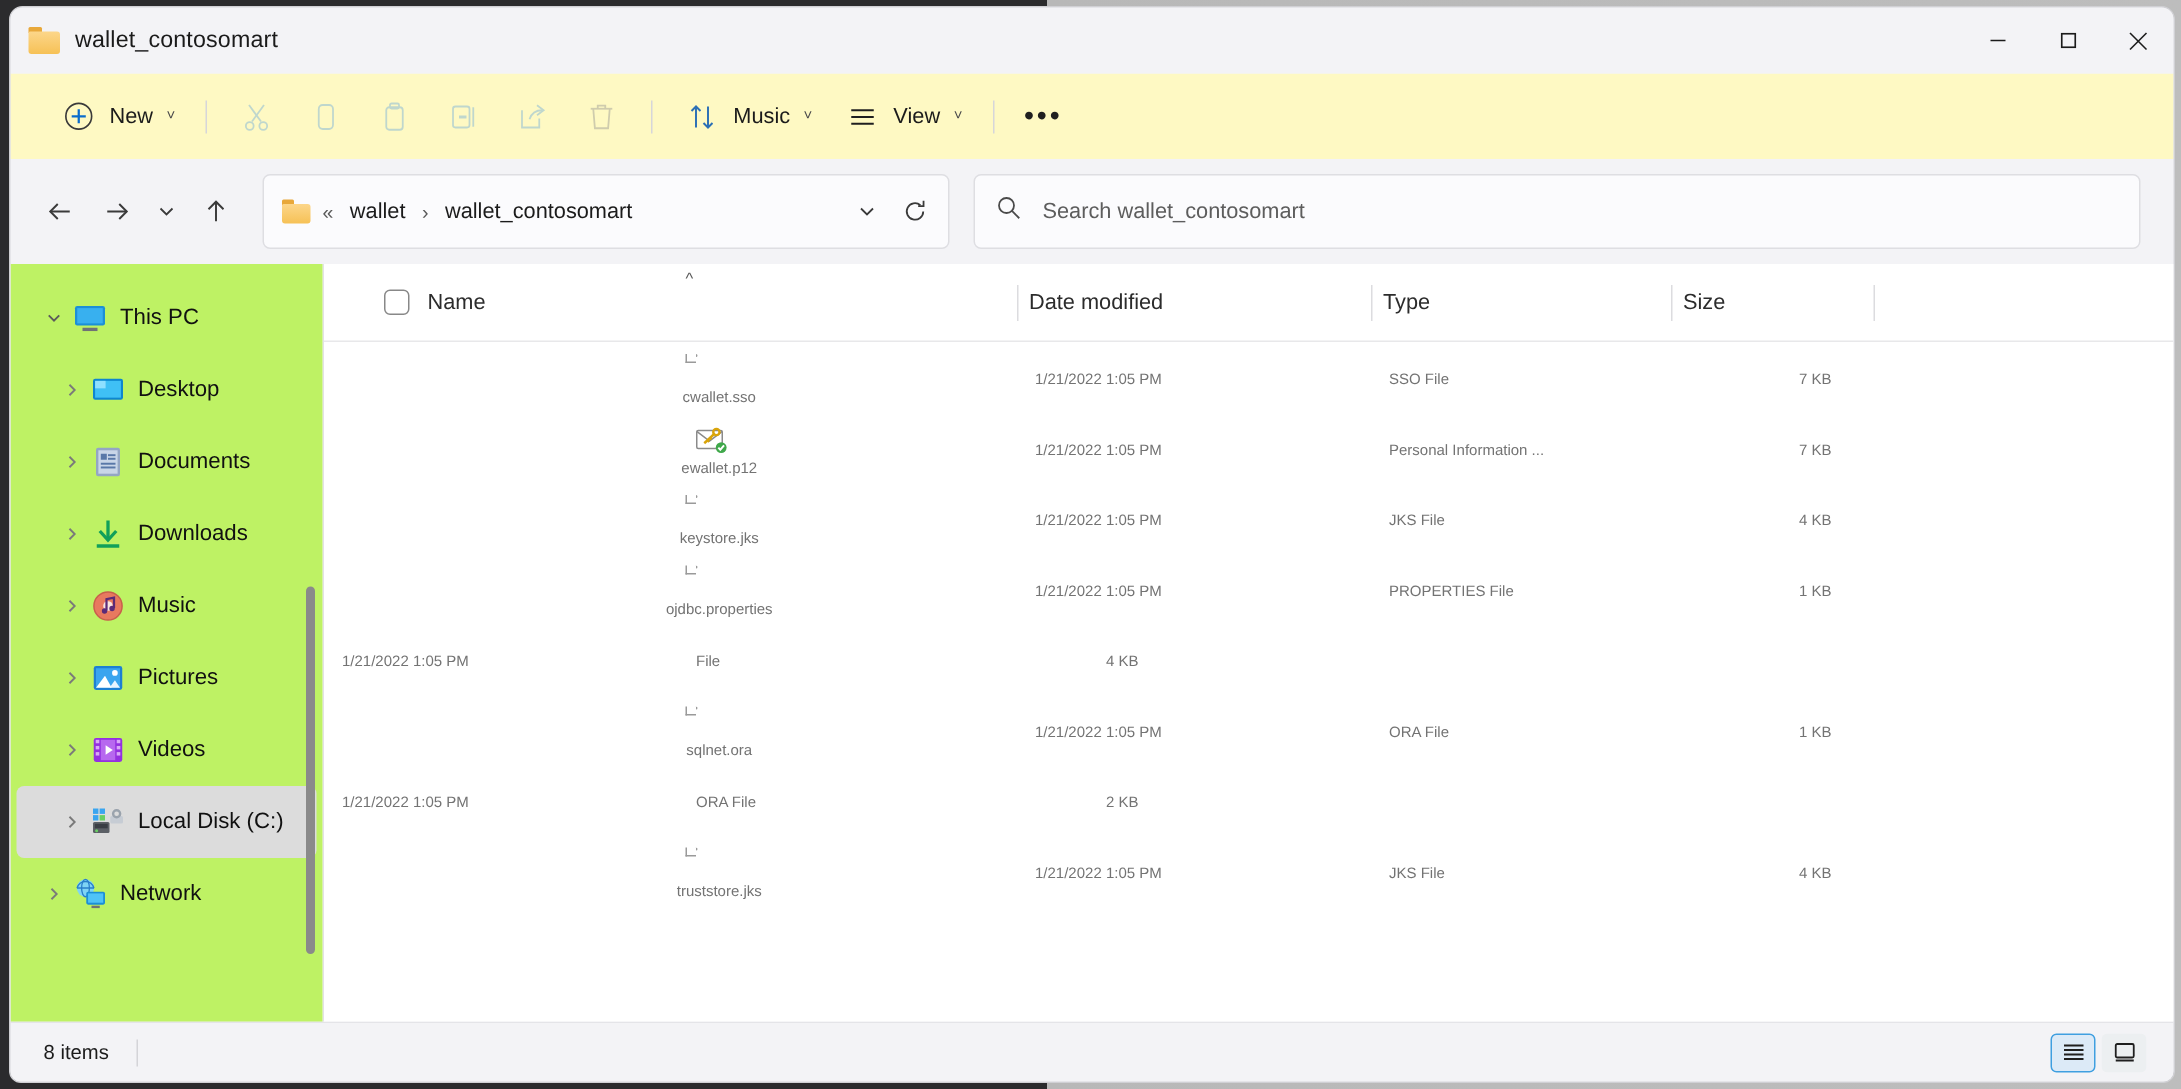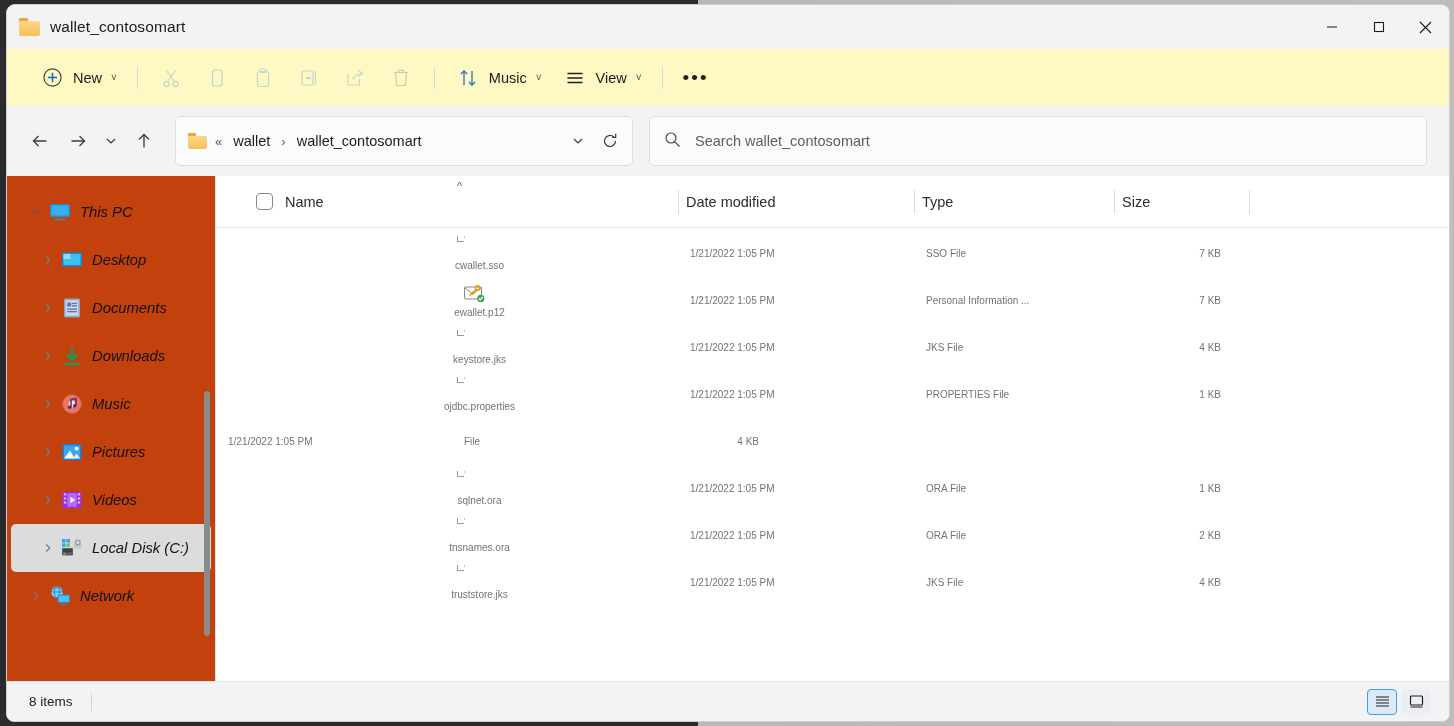--- a/index.html
+++ b/index.html
@@ -104,22 +104,22 @@
   #searchbox input {
     border: none; outline: none; background: transparent;
     font-family: "Liberation Sans", sans-serif;
     font-size: 14.5px; color: #5d5d5d; margin-left: 14px; width: 100%;
   }
   #searchbox input::placeholder { color: #5d5d5d; }
   
   #body { flex: 1; display: flex; min-height: 0; background: #ffffff; }
   
   #sidebar {
-    width: 208px; flex: none; background: #c2410c;
-    position: relative; padding-top: 12px; overflow: hidden; font-style: italic;
+    width: 208px; flex: none; background: #bef264;
+    position: relative; padding-top: 12px; overflow: hidden;
   }
   .nav-item {
     height: 48px; display: flex; align-items: center; cursor: default;
     margin: 0 4px; border-radius: 5px; padding-right: 6px;
   }
   .nav-item.selected { background: #dcdcdc; }
   .nav-exp {
     width: 26px; flex: none; display: flex; align-items: center; justify-content: center;
     font-size: 11px; color: #5b5b5b;
   }
@@ -625,24 +625,20 @@
           <div class="row">
             <div class="cell c-name">
               <span class="f-ico"><span class="doc-ico"><span class="page"></span><span class="fold"></span></span></span>
               <span class="fname">sqlnet.ora</span>
             </div>
             <div class="cell c-date">1/21/2022 1:05 PM</div>
             <div class="cell c-type">ORA File</div>
             <div class="cell c-size">1 KB</div>
           </div>
           <div class="row">
-            <div class="cell c-name">
-              <span class="f-ico"><span class="doc-ico"><span class="page"></span><span class="fold"></span></span></span>
-              <span class="fname">tnsnames.ora</span>
-            </div>
             <div class="cell c-date">1/21/2022 1:05 PM</div>
             <div class="cell c-type">ORA File</div>
             <div class="cell c-size">2 KB</div>
           </div>
           <div class="row">
             <div class="cell c-name">
               <span class="f-ico"><span class="doc-ico"><span class="page"></span><span class="fold"></span></span></span>
               <span class="fname">truststore.jks</span>
             </div>
             <div class="cell c-date">1/21/2022 1:05 PM</div>

